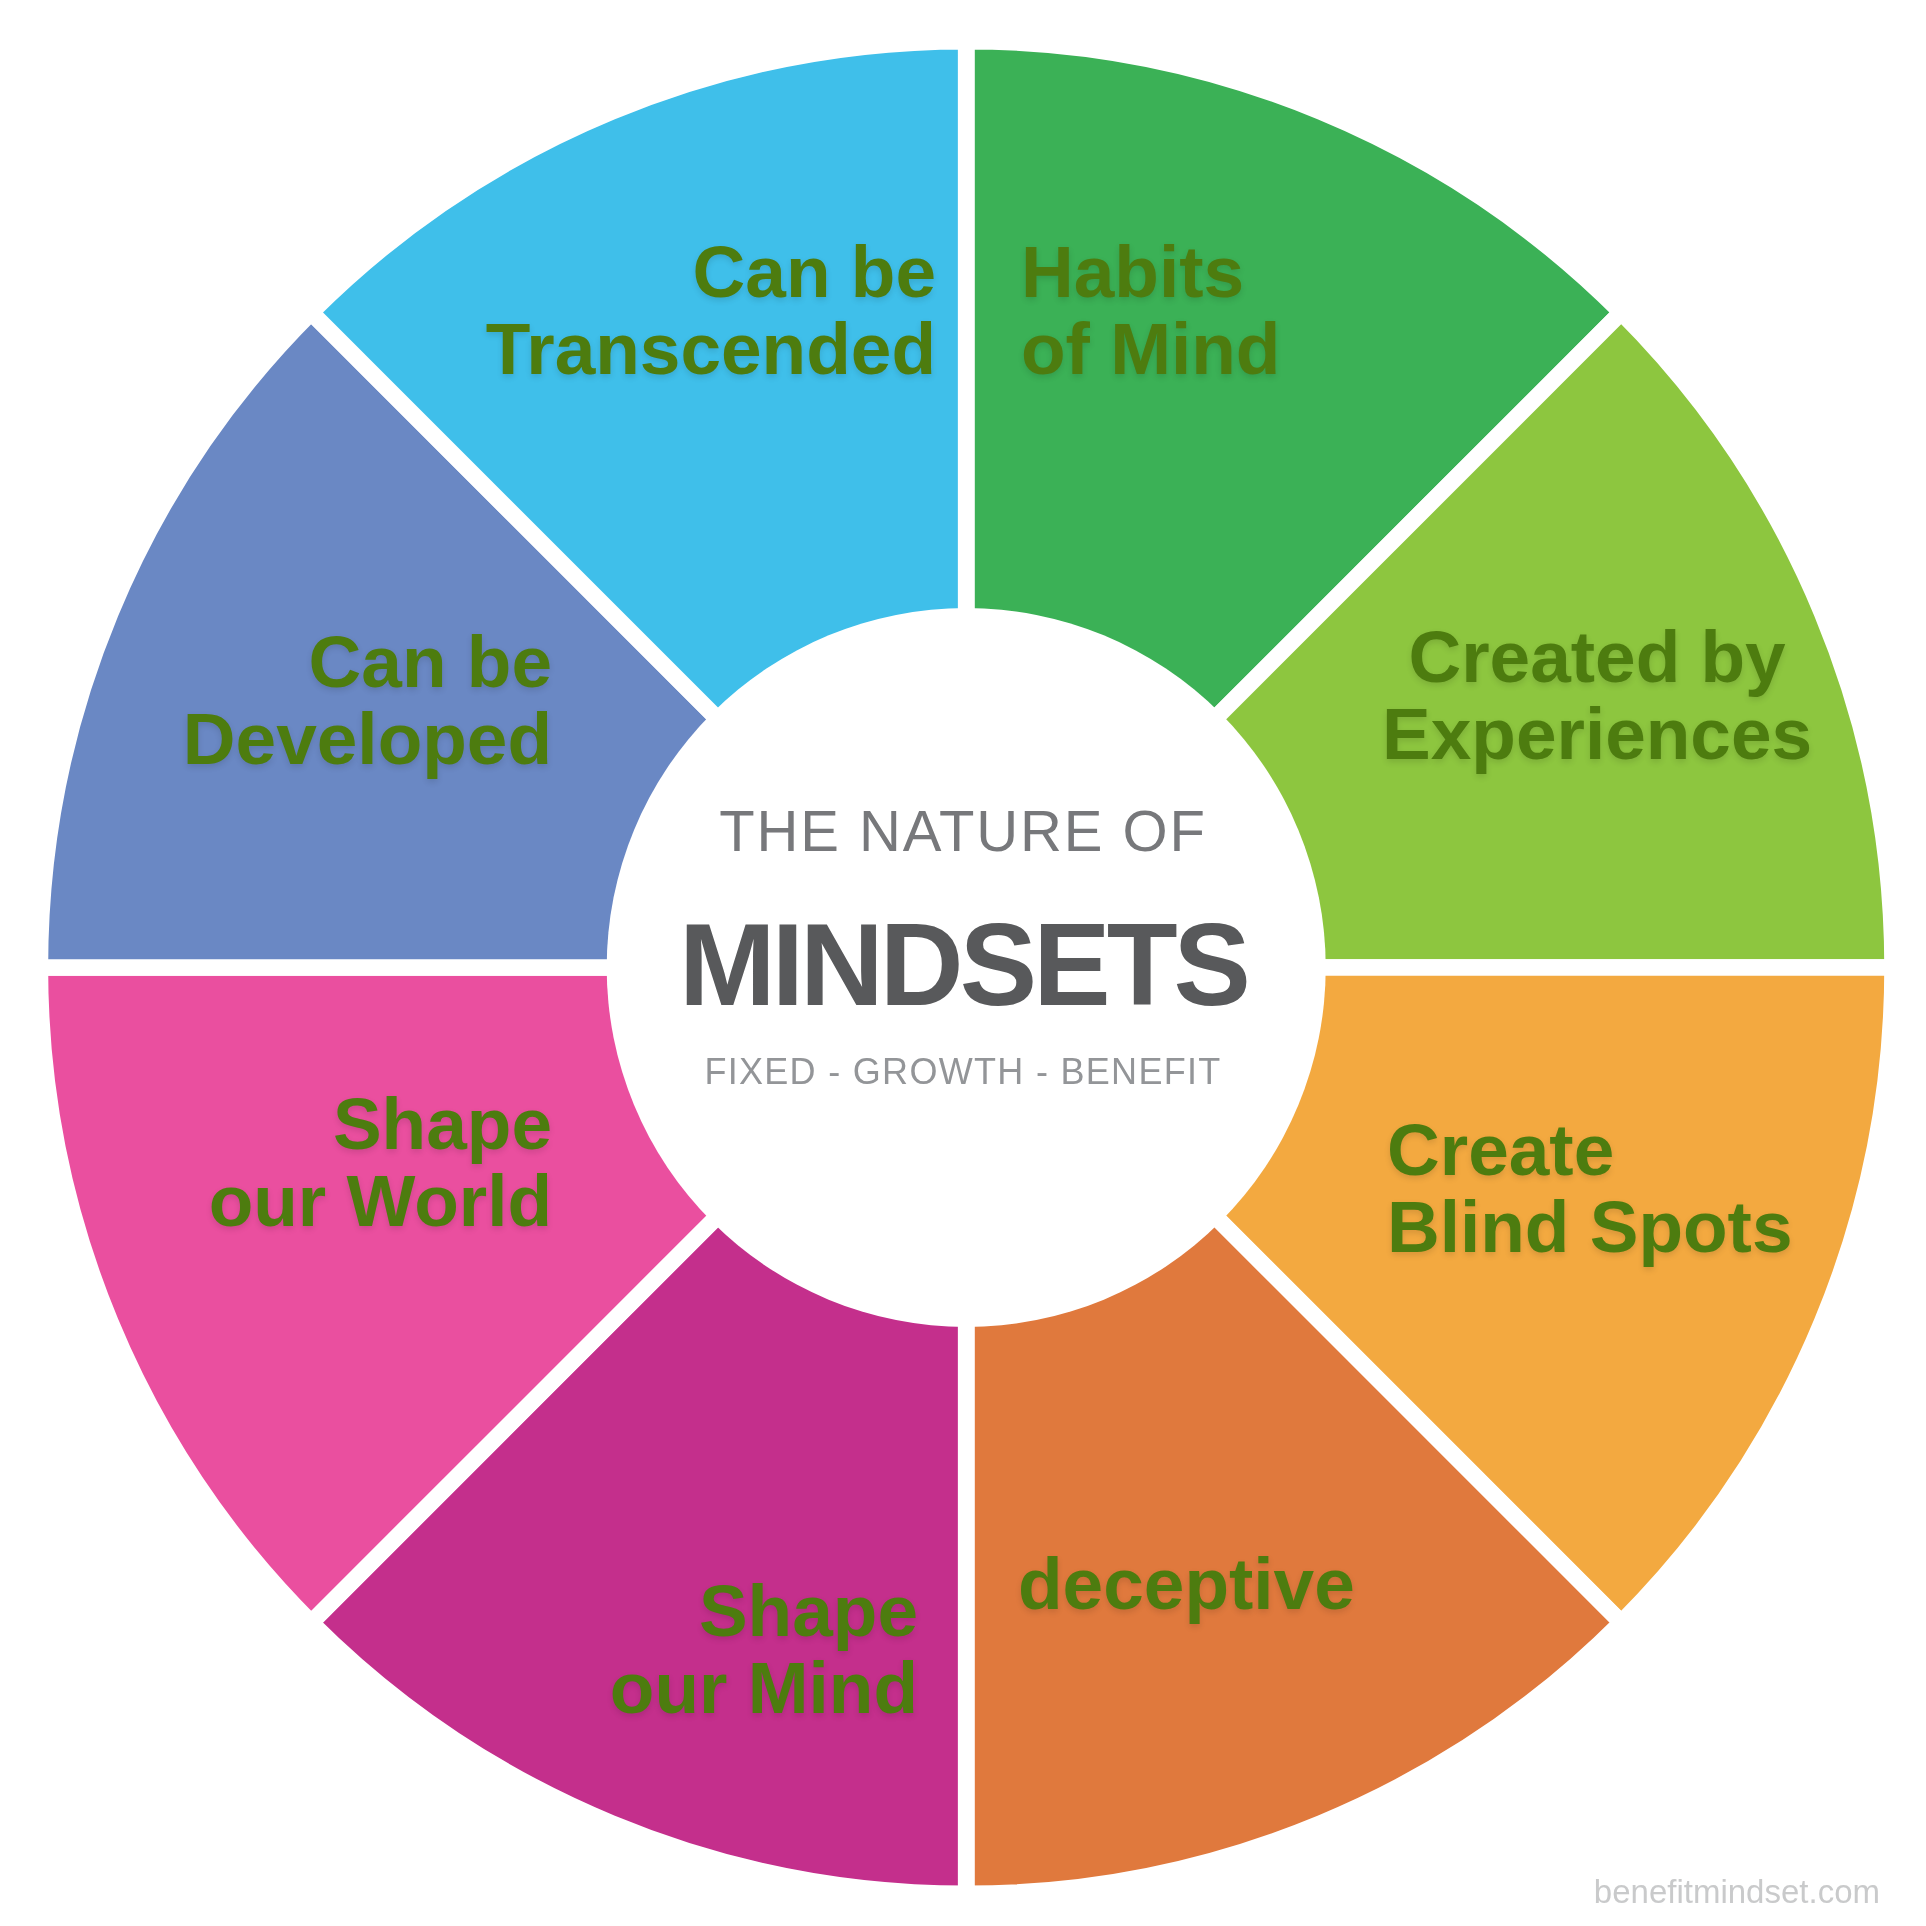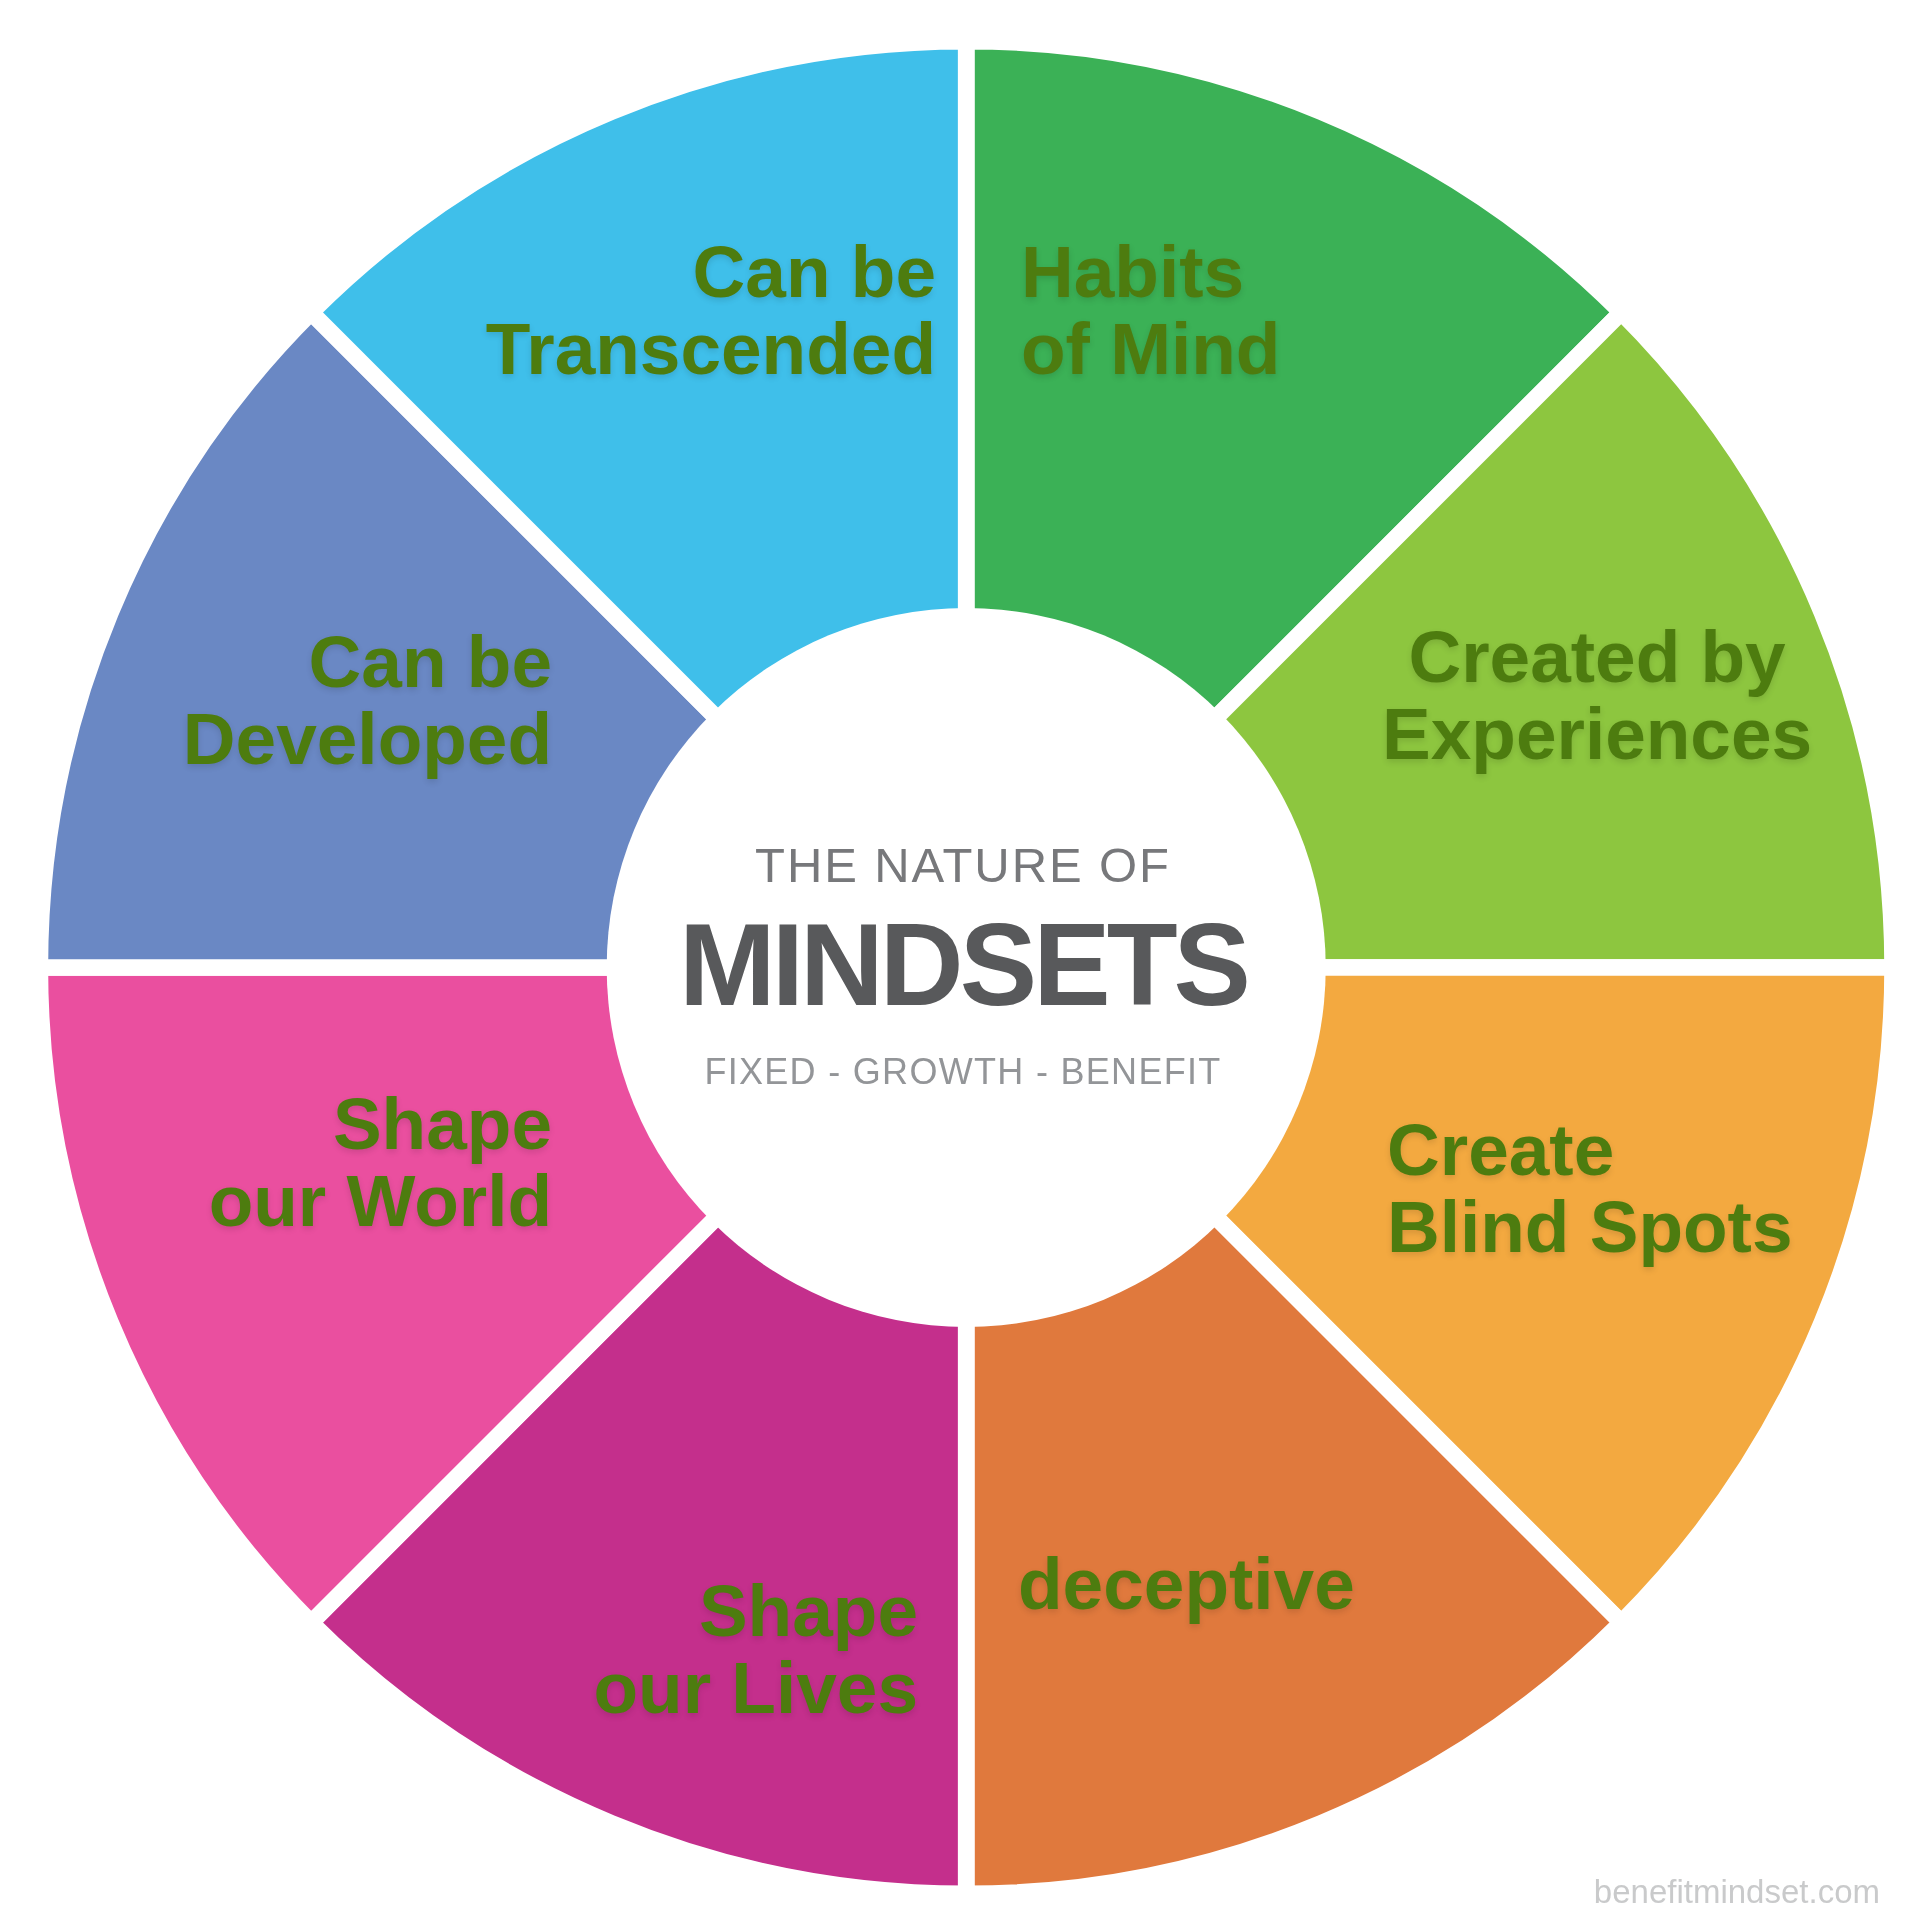--- a/index.html
+++ b/index.html
@@ -31,22 +31,22 @@
     white-space: nowrap;
     text-shadow: 0 2.6px 6.4px rgba(0,0,0,0.12);
   }
   .center-text {
     position: absolute;
     left: 0;
     width: 1926px;
     text-align: center;
   }
   .center-kicker {
-    top: 837px;
-    font-size: 49px;
+    top: 797px;
+    font-size: 58px;
     font-weight: 400;
     letter-spacing: 1.9px;
     color: #77787b;
   }
   .center-title {
     top: 898px;
     font-size: 116px;
     font-weight: 700;
     letter-spacing: -3.9px;
     color: #58595b;
@@ -96,21 +96,21 @@
       </div>
       <div class="seg-label" style="top: 1079px; left: 1387px; text-align: left; margin-top: 32px;">
         <div>Create</div>
         <div>Blind Spots</div>
       </div>
       <div class="seg-label" style="top: 1545px; left: 1018px; text-align: left;">
         <div>deceptive</div>
       </div>
       <div class="seg-label" style="top: 1572px; right: 1008px; text-align: right;">
         <div>Shape</div>
-        <div>our Lives</div>
+        <div>our Mind</div>
       </div>
       <div class="seg-label" style="top: 1085px; right: 1374px; text-align: right;">
         <div>Shape</div>
         <div>our World</div>
       </div>
       <div class="seg-label" style="top: 623px; right: 1374px; text-align: right;">
         <div>Can be</div>
         <div>Developed</div>
       </div>
       <div class="seg-label" style="top: 233px; right: 990px; text-align: right;">

